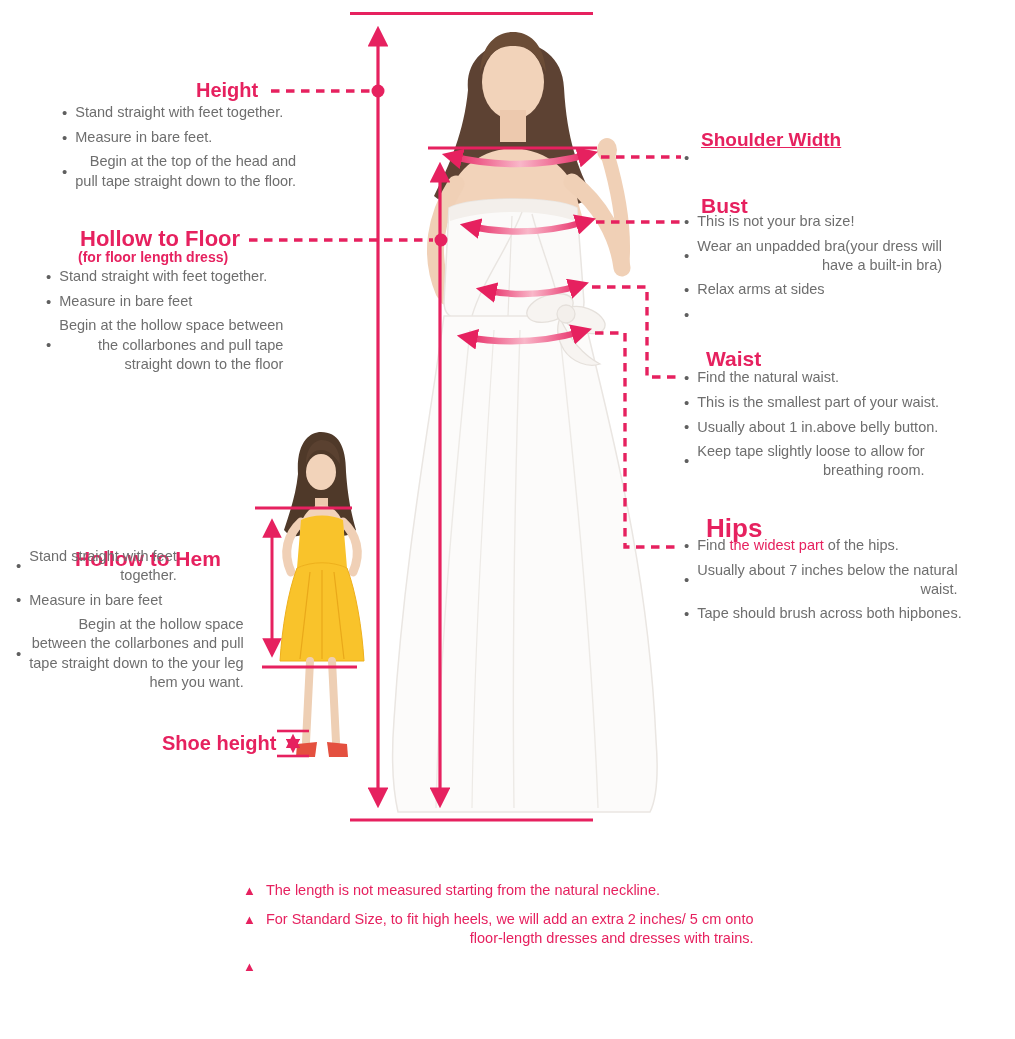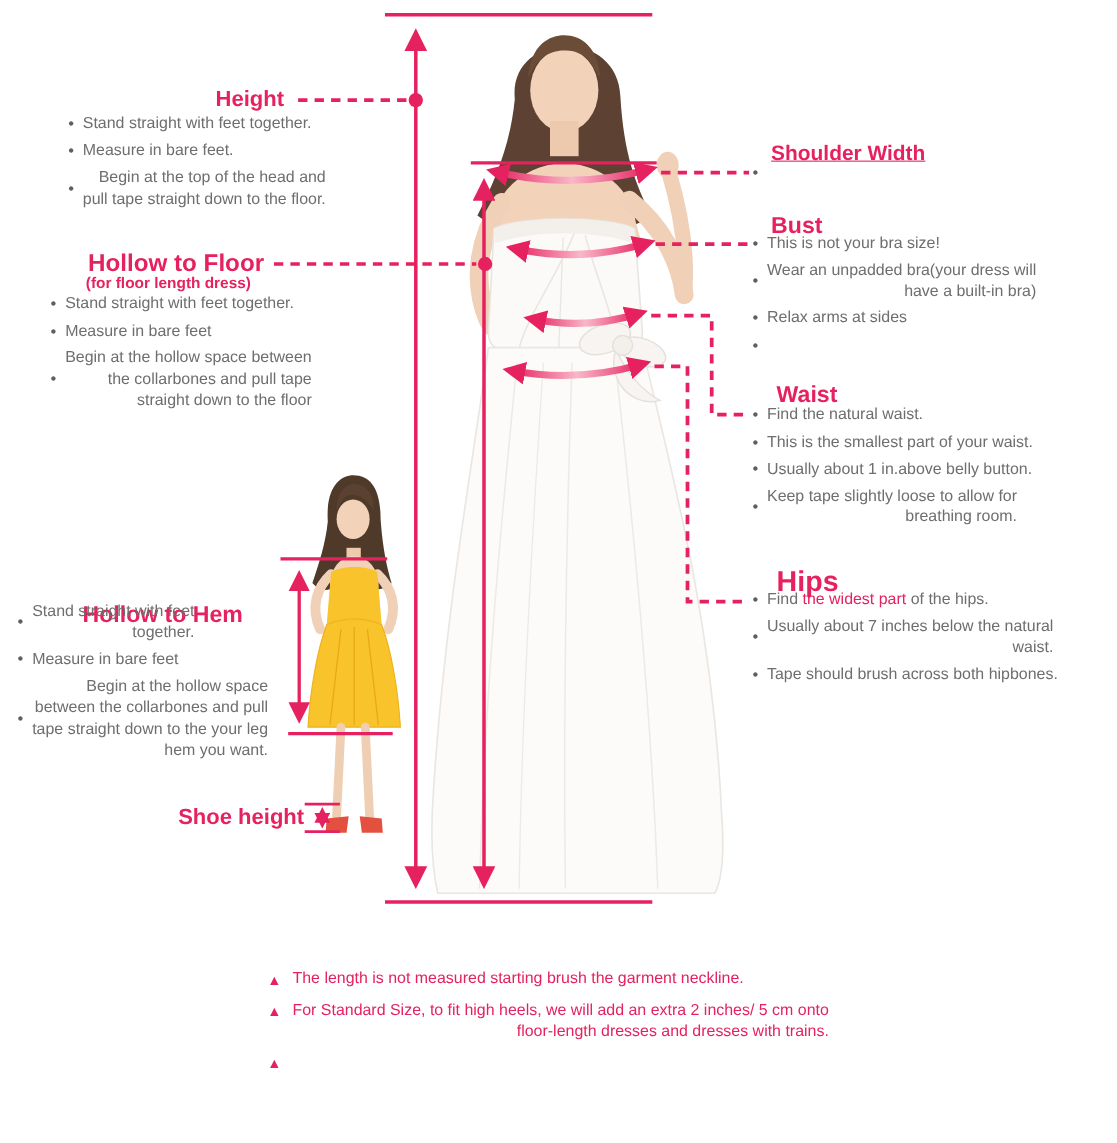--- a/index.html
+++ b/index.html
@@ -246,21 +246,21 @@
       </li>
     <li class="b">
         <span class="dot">•</span>
         <span class="bt">Tape should brush across both hipbones.</span>
       </li>
   </ul>
 
   <ul id="notes">
     <li class="b">
         <span class="tri">▲</span>
-        <span class="bt">The length is not measured starting brush the garment neckline.</span>
+        <span class="bt">The length is not measured starting from the natural neckline.</span>
       </li>
     <li class="b">
         <span class="tri">▲</span>
         <span class="bt">For Standard Size, to fit high heels, we will add an extra 2 inches/ 5  cm onto
 floor-length dresses and dresses with trains.</span>
       </li>
     <li class="b">
         <span class="tri">▲</span>
       </li>
   </ul>

